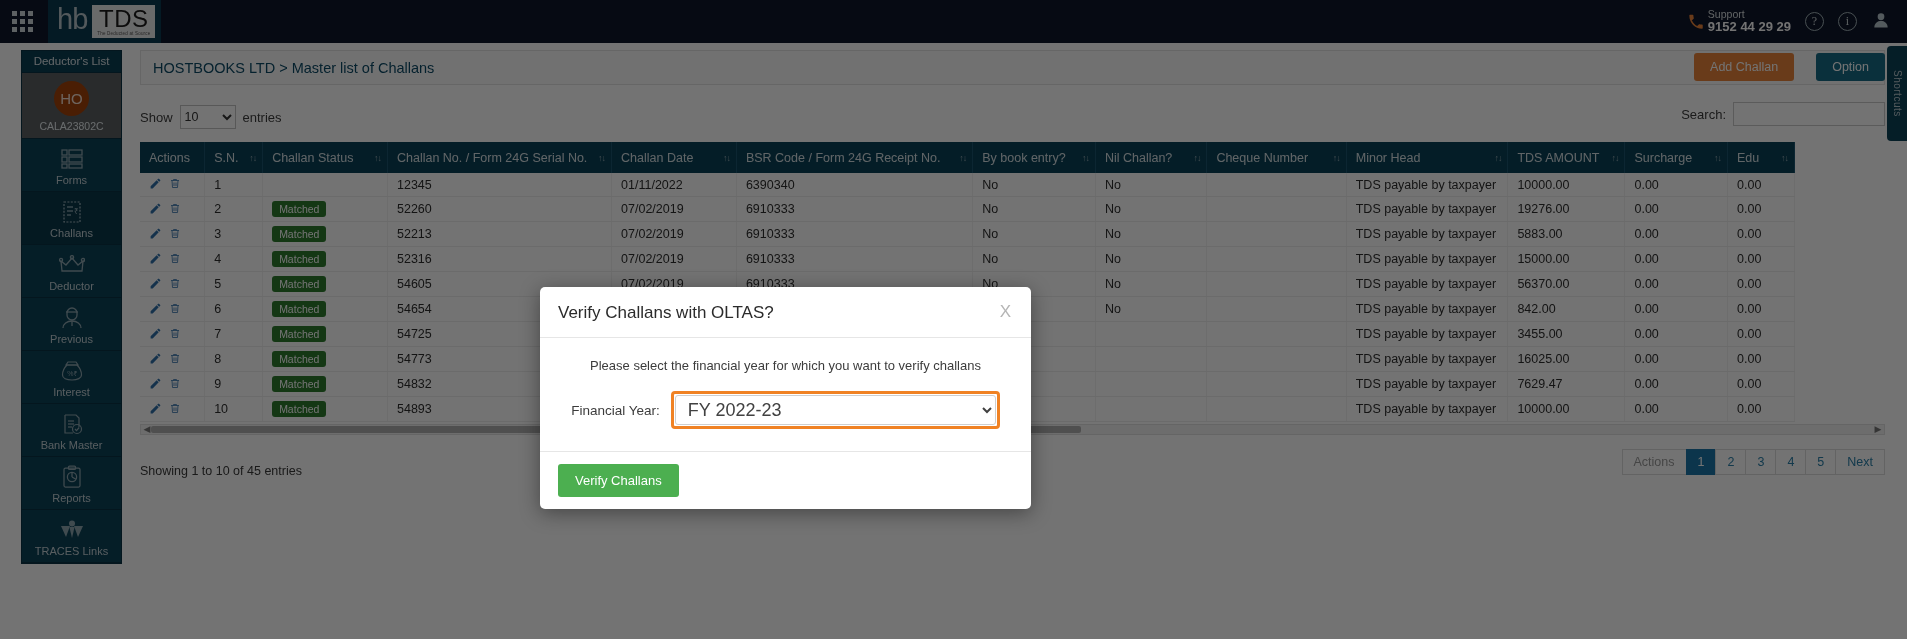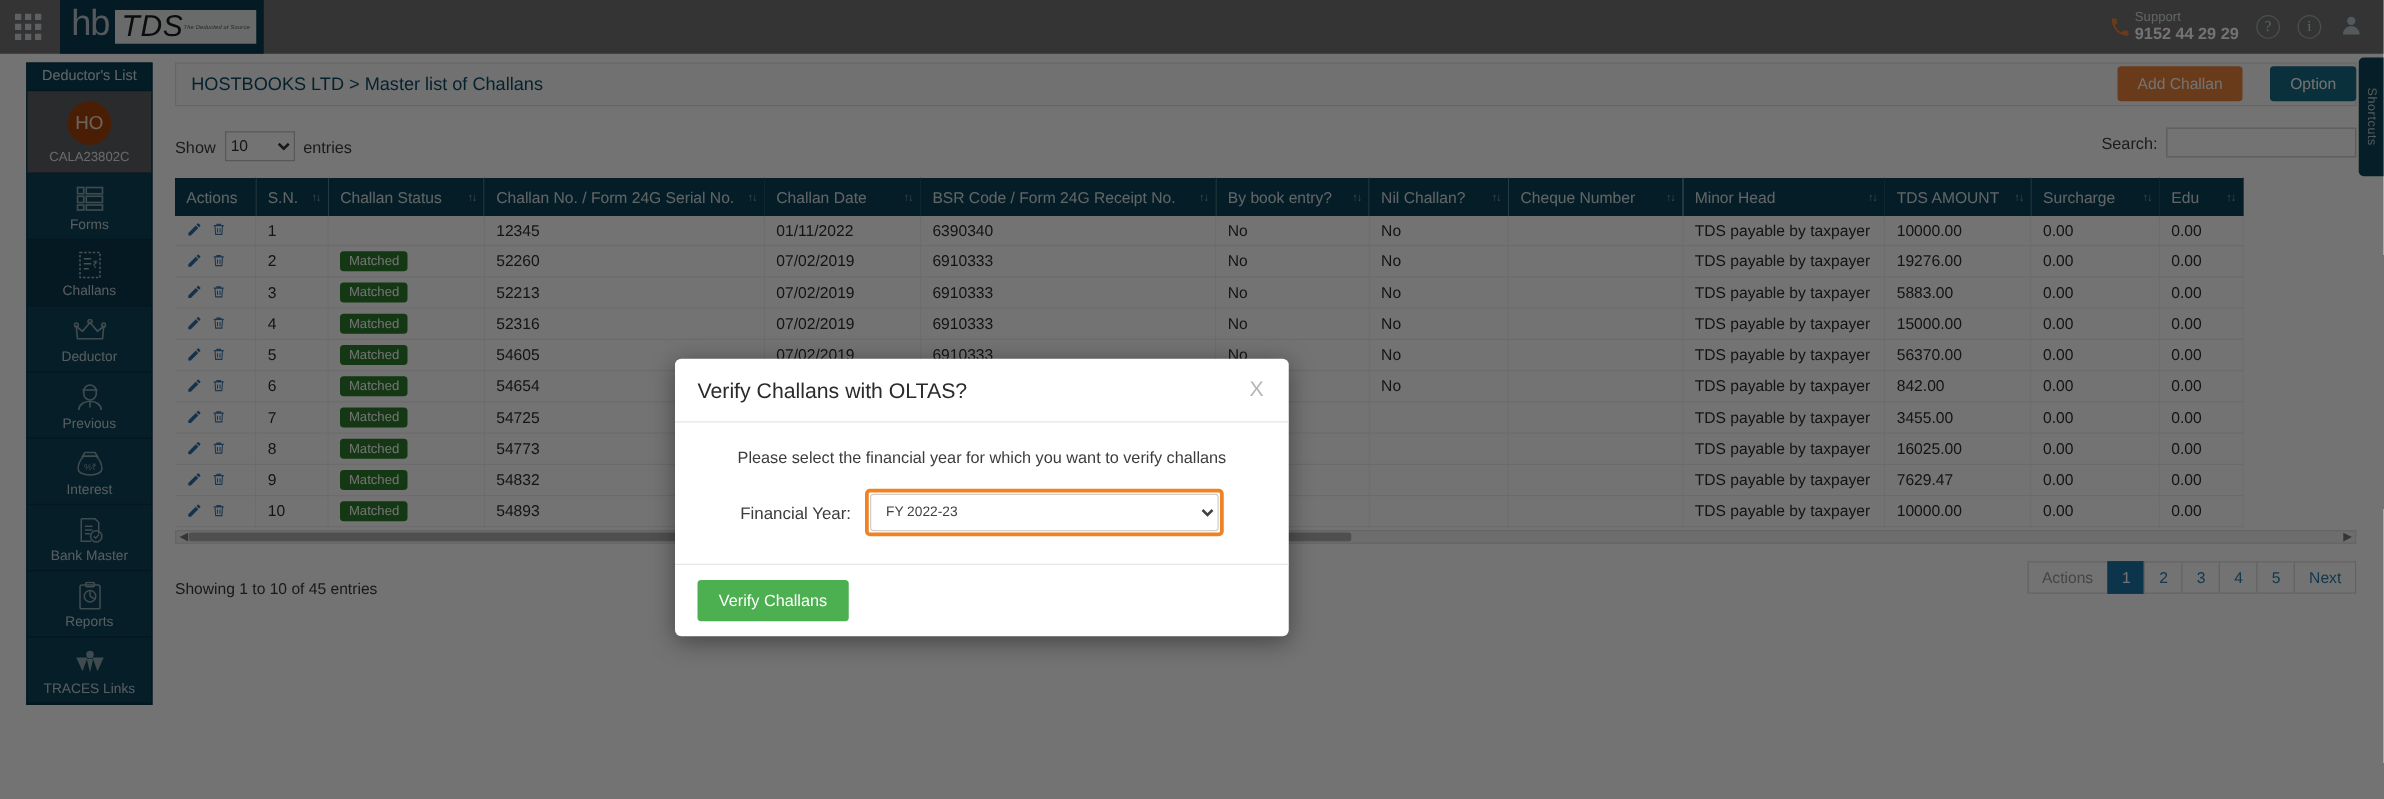--- a/index.html
+++ b/index.html
@@ -15,21 +15,21 @@
   #app-shell { position: absolute; inset: 0; }
   #dim-overlay {
     position: absolute; inset: 0;
     background: rgba(0,0,0,0.55);
     z-index: 500;
   }
 
   
   #topbar {
     position: absolute; top: 0; left: 0; width: 1907px; height: 43px;
-    background: #737373;
+    background: #0f172a;
     display: flex; align-items: flex-start;
     z-index: 10;
   }
   #grid-apps {
     width: 44px; height: 43px;
     display: flex; align-items: center; justify-content: center;
     cursor: pointer;
   }
   .dots-grid {
     display: grid; grid-template-columns: repeat(3, 5px);
@@ -40,21 +40,21 @@
     margin-left: 4px; height: 43px; display: flex; align-items: center;
     background: #0b3b50; padding: 0 2px;
   }
   .brand-hb {
     color: #b9c6cc; font-size: 29px; font-weight: 400;
     letter-spacing: -1px; padding: 0 5px 4px 7px;
     font-family: "Liberation Sans", sans-serif;
   }
   .brand-tds-box {
     background: #e9eaea; padding: 2px 5px 1px 5px; margin-right: 4px;
-    display: flex; flex-direction: row; align-items: center; font-style: italic;
+    display: flex; flex-direction: column; align-items: center;
   }
   .brand-tds { color: #1b1b1b; font-size: 24px; line-height: 24px; letter-spacing: .5px; }
   .brand-tag { color: #555; font-size: 4.5px; letter-spacing: .2px; line-height: 6px; }
 
   #topbar-right {
     margin-left: auto; display: flex; align-items: center; gap: 14px;
     padding-right: 16px; height: 43px;
   }
   #support-block { display: flex; align-items: center; gap: 3px; }
   .phone-ico {
@@ -240,21 +240,21 @@
   #modal-body { padding: 20px 18px 22px; }
   #modal-desc { text-align: center; font-size: 13px; color: #3c3c3c; }
   #fy-row {
     margin-top: 18px; display: flex; align-items: center; justify-content: center;
   }
   #fy-label { font-size: 13.5px; color: #3c3c3c; margin-right: 11px; }
   #fy-select-wrap {
     border: 3px solid #f08224; border-radius: 4px; padding: 1px;
   }
   #fy-select {
-    width: 279px; height: 30px; font-size: 11px; padding: 0 8px;
+    width: 321px; height: 30px; font-size: 18px; padding: 0 8px;
     border: 1px solid #cfcfcf; border-radius: 3px; background: #fff; color: #414141;
     font-family: "Liberation Sans", sans-serif;
   }
   #modal-footer {
     border-top: 1px solid #e6e6e6; padding: 12px 18px;
     display: flex; justify-content: flex-start;
   }
   #verify-btn {
     background: #4caf50; color: #fff; border: none; border-radius: 3px;
     font-size: 13px; padding: 9px 17px; cursor: pointer;

